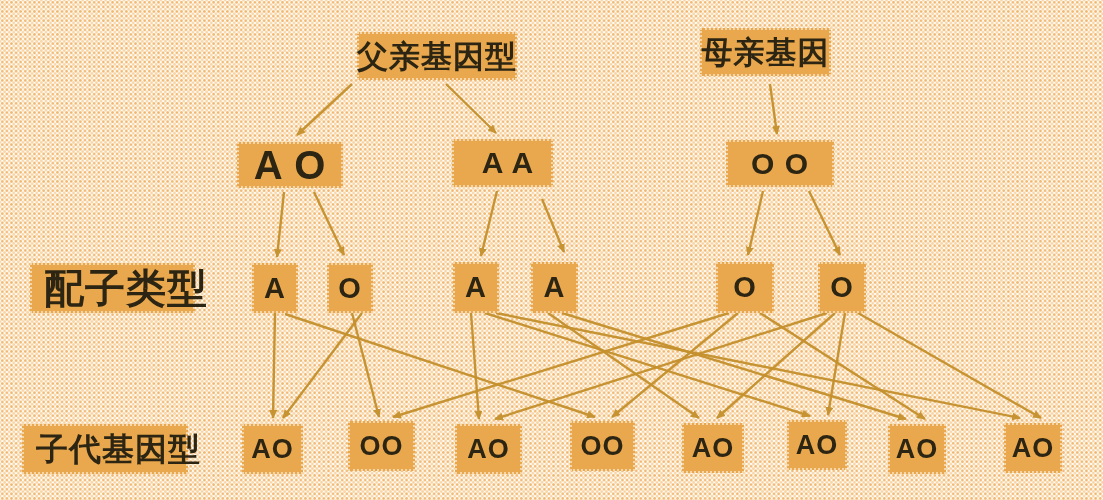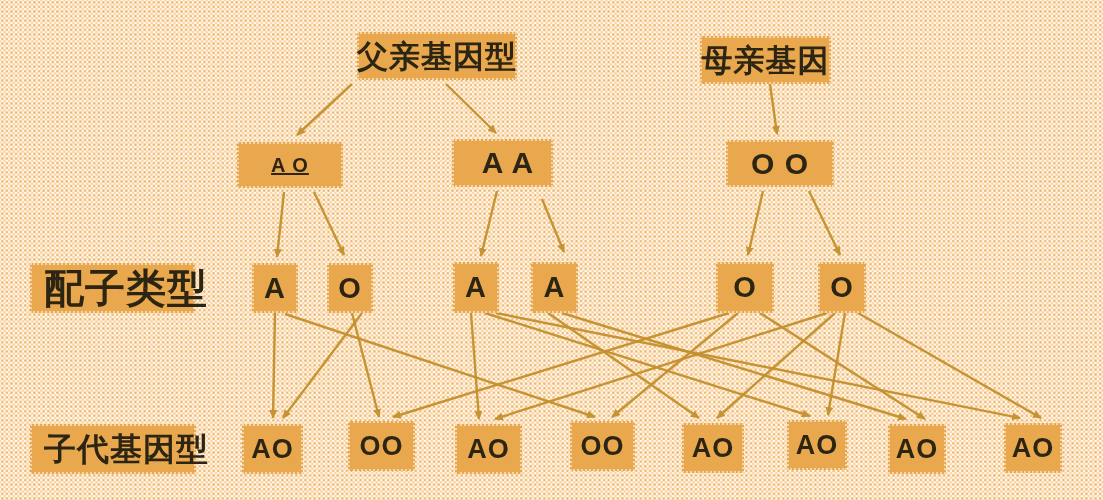--- a/index.html
+++ b/index.html
@@ -69,32 +69,32 @@
         <line x1="738" y1="313" x2="612" y2="417" class="edge-line" marker-end="url(#arrowhead)"></line>
         <line x1="760" y1="313" x2="925" y2="419" class="edge-line" marker-end="url(#arrowhead)"></line>
         <line x1="827" y1="313" x2="495" y2="419" class="edge-line" marker-end="url(#arrowhead)"></line>
         <line x1="835" y1="313" x2="717" y2="418" class="edge-line" marker-end="url(#arrowhead)"></line>
         <line x1="845" y1="313" x2="828" y2="415" class="edge-line" marker-end="url(#arrowhead)"></line>
         <line x1="858" y1="313" x2="1041" y2="418" class="edge-line" marker-end="url(#arrowhead)"></line>
       </g>
   </svg>
   <div id="node-layer">
       <div class="node" style="left: 310px; top: 32px; width: 160px; height: 48px; font-size: 31px; margin-left: 47px;">父亲基因型</div>
-      <div class="node" style="left: 700px; top: 36px; width: 131px; height: 48px; font-size: 31px;">母亲基因</div>
-      <div class="node" style="left: 237px; top: 142px; width: 106px; height: 46px; font-size: 20px; text-decoration: underline;">A O</div>
+      <div class="node" style="left: 700px; top: 28px; width: 131px; height: 48px; font-size: 31px;">母亲基因</div>
+      <div class="node" style="left: 237px; top: 142px; width: 106px; height: 46px; font-size: 40px;">A O</div>
       <div class="node" style="left: 452px; top: 139px; width: 101px; height: 48px; font-size: 30px; padding-left: 11px;">A A</div>
       <div class="node" style="left: 726px; top: 140px; width: 108px; height: 47px; font-size: 30px;">O O</div>
       <div class="node align-left" style="left: 30px; top: 263px; width: 165px; height: 50px; font-size: 40px;">配子类型</div>
       <div class="node" style="left: 252px; top: 263px; width: 46px; height: 50px; font-size: 29px;">A</div>
       <div class="node" style="left: 327px; top: 263px; width: 46px; height: 50px; font-size: 29px;">O</div>
       <div class="node" style="left: 453px; top: 262px; width: 46px; height: 51px; font-size: 29px;">A</div>
       <div class="node" style="left: 531px; top: 262px; width: 47px; height: 51px; font-size: 29px;">A</div>
       <div class="node" style="left: 716px; top: 262px; width: 58px; height: 51px; font-size: 29px;">O</div>
       <div class="node" style="left: 818px; top: 262px; width: 48px; height: 51px; font-size: 29px;">O</div>
-      <div class="node align-left" style="left: 22px; top: 424px; width: 166px; height: 50px; font-size: 32px; margin-left: 8px;">子代基因型</div>
+      <div class="node align-left" style="left: 22px; top: 424px; width: 166px; height: 50px; font-size: 32px;">子代基因型</div>
       <div class="node" style="left: 242px; top: 424px; width: 61px; height: 50px; font-size: 27px;">AO</div>
       <div class="node" style="left: 348px; top: 421px; width: 67px; height: 50px; font-size: 27px;">OO</div>
       <div class="node" style="left: 455px; top: 424px; width: 67px; height: 50px; font-size: 27px;">AO</div>
       <div class="node" style="left: 570px; top: 421px; width: 65px; height: 50px; font-size: 27px;">OO</div>
       <div class="node" style="left: 682px; top: 423px; width: 62px; height: 50px; font-size: 27px;">AO</div>
       <div class="node" style="left: 787px; top: 420px; width: 60px; height: 50px; font-size: 27px;">AO</div>
       <div class="node" style="left: 888px; top: 424px; width: 58px; height: 50px; font-size: 27px;">AO</div>
       <div class="node" style="left: 1004px; top: 423px; width: 58px; height: 50px; font-size: 27px;">AO</div>
     </div>
 </div>

